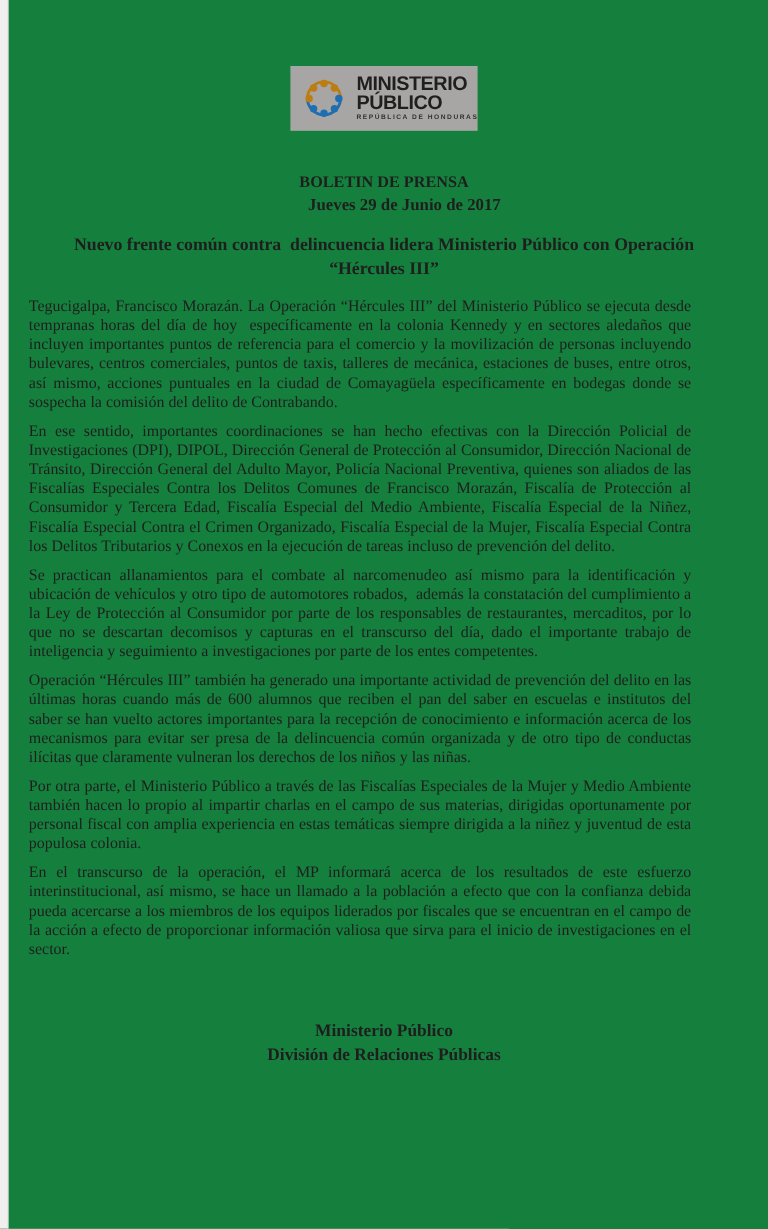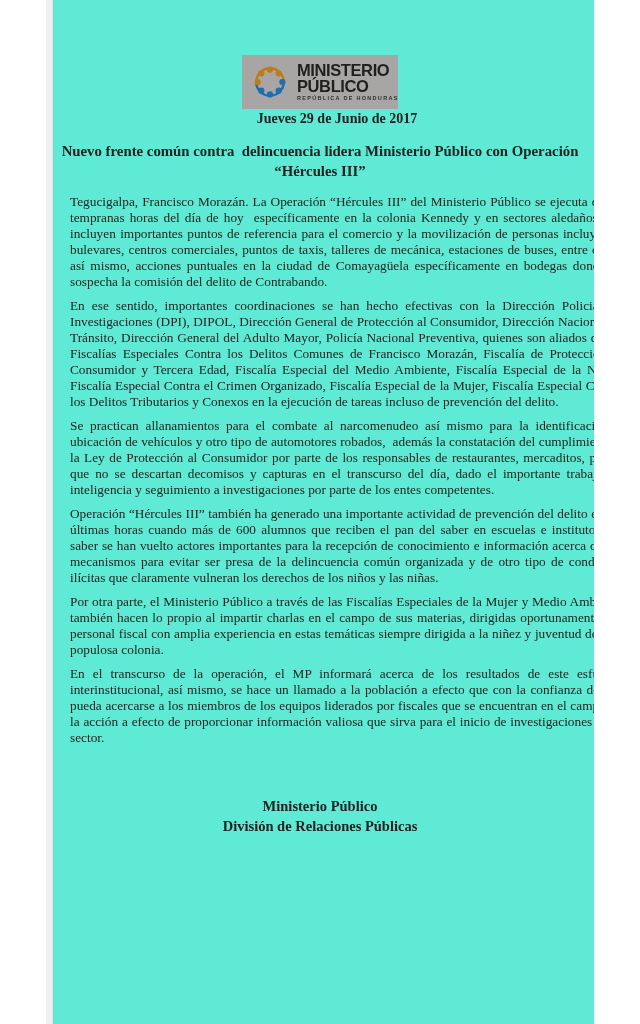--- a/index.html
+++ b/index.html
@@ -1,22 +1,22 @@
 <!DOCTYPE html>
 <html lang="es"><head>
 <meta charset="utf-8">
 <style>
   html, body { margin: 0; padding: 0; }
   body { background: #ffffff; }
   .page {
     position: relative;
-    width: 548px;
+    width: 640px;
     height: 1024px;
     margin: 0 auto;
-    background: #5eead4;
+    background: #15803d;
     overflow: hidden;
     font-family: "Liberation Serif", serif;
     color: #1e1e1e;
   }
   .left-edge {
     position: absolute;
     left: 0; top: 0; bottom: 0;
     width: 6px;
     background: #f0f0f0;
     border-right: 1px solid #e4e4e4;
@@ -121,20 +121,21 @@
       <circle cx="24" cy="37.5" r="3.4" fill="#1e6eb0"></circle>
       <circle cx="14.5" cy="33.5" r="3.4" fill="#1e6eb0"></circle>
     </svg>
     <div class="text-block">
       <div class="lt">MINISTERIO</div>
       <div class="lt">PÚBLICO</div>
       <div class="sub">REPÚBLICA DE HONDURAS</div>
     </div>
   </div>
 
+  <div class="bulletin">BOLETIN DE PRENSA</div>
   <div class="date">Jueves 29 de Junio de 2017</div>
 
   <div class="headline">Nuevo frente común contra  delincuencia lidera Ministerio Público con Operación “Hércules III”</div>
 
   <div class="doc-body">
     <p>Tegucigalpa, Francisco Morazán. La Operación “Hércules III” del Ministerio Público se ejecuta desde tempranas horas del día de hoy  específicamente en la colonia Kennedy y en sectores aledaños que incluyen importantes puntos de referencia para el comercio y la movilización de personas incluyendo bulevares, centros comerciales, puntos de taxis, talleres de mecánica, estaciones de buses, entre otros, así mismo, acciones puntuales en la ciudad de Comayagüela específicamente en bodegas donde se sospecha la comisión del delito de Contrabando.</p>
     <p>En ese sentido, importantes coordinaciones se han hecho efectivas con la Dirección Policial de Investigaciones (DPI), DIPOL, Dirección General de Protección al Consumidor, Dirección Nacional de Tránsito, Dirección General del Adulto Mayor, Policía Nacional Preventiva, quienes son aliados de las Fiscalías Especiales Contra los Delitos Comunes de Francisco Morazán, Fiscalía de Protección al Consumidor y Tercera Edad, Fiscalía Especial del Medio Ambiente, Fiscalía Especial de la Niñez, Fiscalía Especial Contra el Crimen Organizado, Fiscalía Especial de la Mujer, Fiscalía Especial Contra los Delitos Tributarios y Conexos en la ejecución de tareas incluso de prevención del delito.</p>
     <p>Se practican allanamientos para el combate al narcomenudeo así mismo para la identificación y ubicación de vehículos y otro tipo de automotores robados,  además la constatación del cumplimiento a la Ley de Protección al Consumidor por parte de los responsables de restaurantes, mercaditos, por lo que no se descartan decomisos y capturas en el transcurso del día, dado el importante trabajo de inteligencia y seguimiento a investigaciones por parte de los entes competentes.</p>
     <p>Operación “Hércules III” también ha generado una importante actividad de prevención del delito en las últimas horas cuando más de 600 alumnos que reciben el pan del saber en escuelas e institutos del saber se han vuelto actores importantes para la recepción de conocimiento e información acerca de los mecanismos para evitar ser presa de la delincuencia común organizada y de otro tipo de conductas ilícitas que claramente vulneran los derechos de los niños y las niñas.</p>
     <p>Por otra parte, el Ministerio Público a través de las Fiscalías Especiales de la Mujer y Medio Ambiente también hacen lo propio al impartir charlas en el campo de sus materias, dirigidas oportunamente por personal fiscal con amplia experiencia en estas temáticas siempre dirigida a la niñez y juventud de esta populosa colonia.</p>

